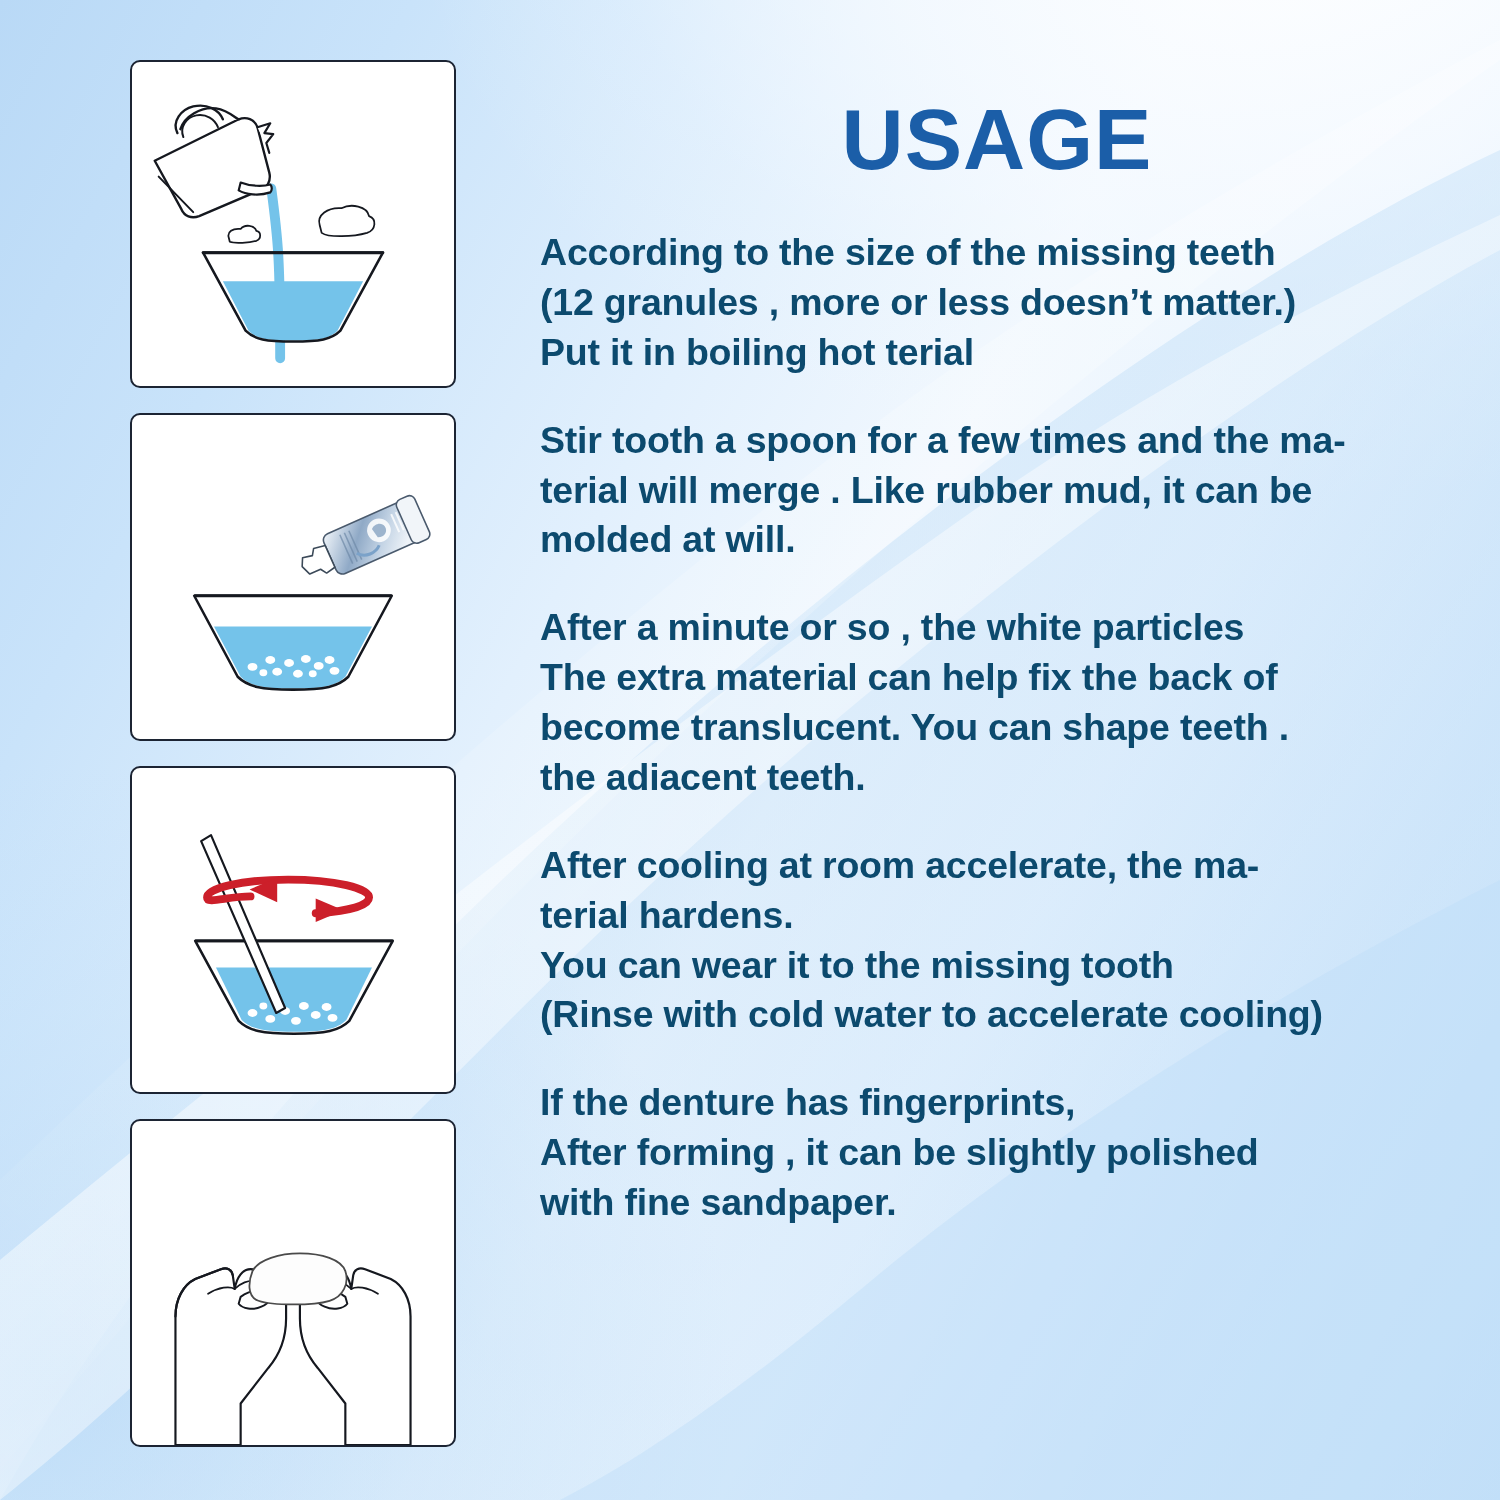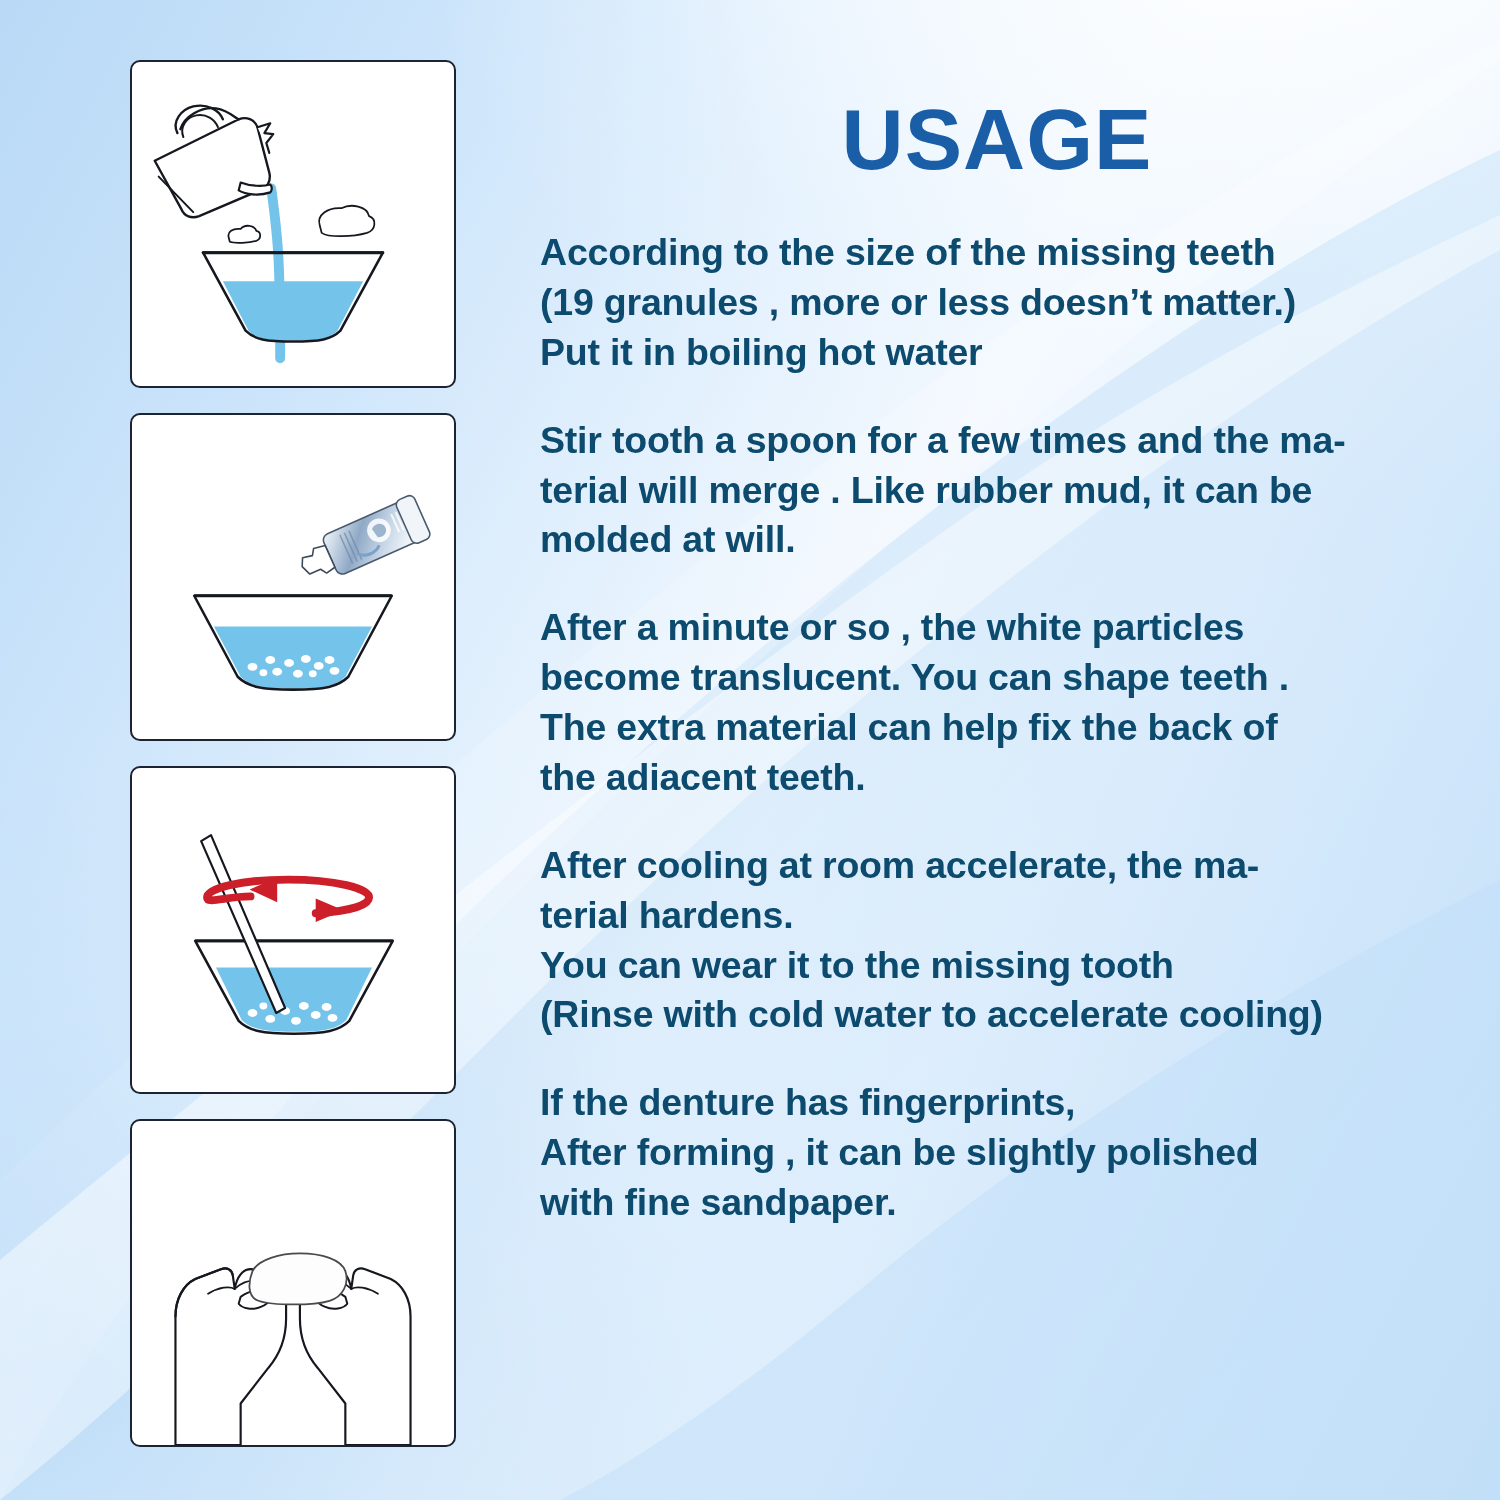--- a/index.html
+++ b/index.html
@@ -286,34 +286,34 @@
       </svg>
     </div>
 
   </div>
 
   <div class="content">
     <h1 class="title">USAGE</h1>
 
     <p class="para">
       <span class="ln">According to the size of the missing teeth</span>
-      <span class="ln">(19 granules , more or less doesn’t matter.)</span>
-      <span class="ln">Put it in boiling hot water</span>
+      <span class="ln">(12 granules , more or less doesn’t matter.)</span>
+      <span class="ln">Put it in boiling hot terial</span>
     </p>
 
     <p class="para">
       <span class="ln">Stir tooth a spoon for a few times and the ma-</span>
       <span class="ln">terial will merge . Like rubber mud, it can be</span>
       <span class="ln">molded at will.</span>
     </p>
 
     <p class="para">
       <span class="ln">After a minute or so , the white particles</span>
+      <span class="ln">The extra material can help fix the back of</span>
       <span class="ln">become translucent. You can shape teeth .</span>
-      <span class="ln">The extra material can help fix the back of</span>
       <span class="ln">the adiacent teeth.</span>
     </p>
 
     <p class="para">
       <span class="ln">After cooling at room accelerate, the ma-</span>
       <span class="ln">terial hardens.</span>
       <span class="ln">You can wear it to the missing tooth</span>
       <span class="ln">(Rinse with cold water to accelerate cooling)</span>
     </p>
 

